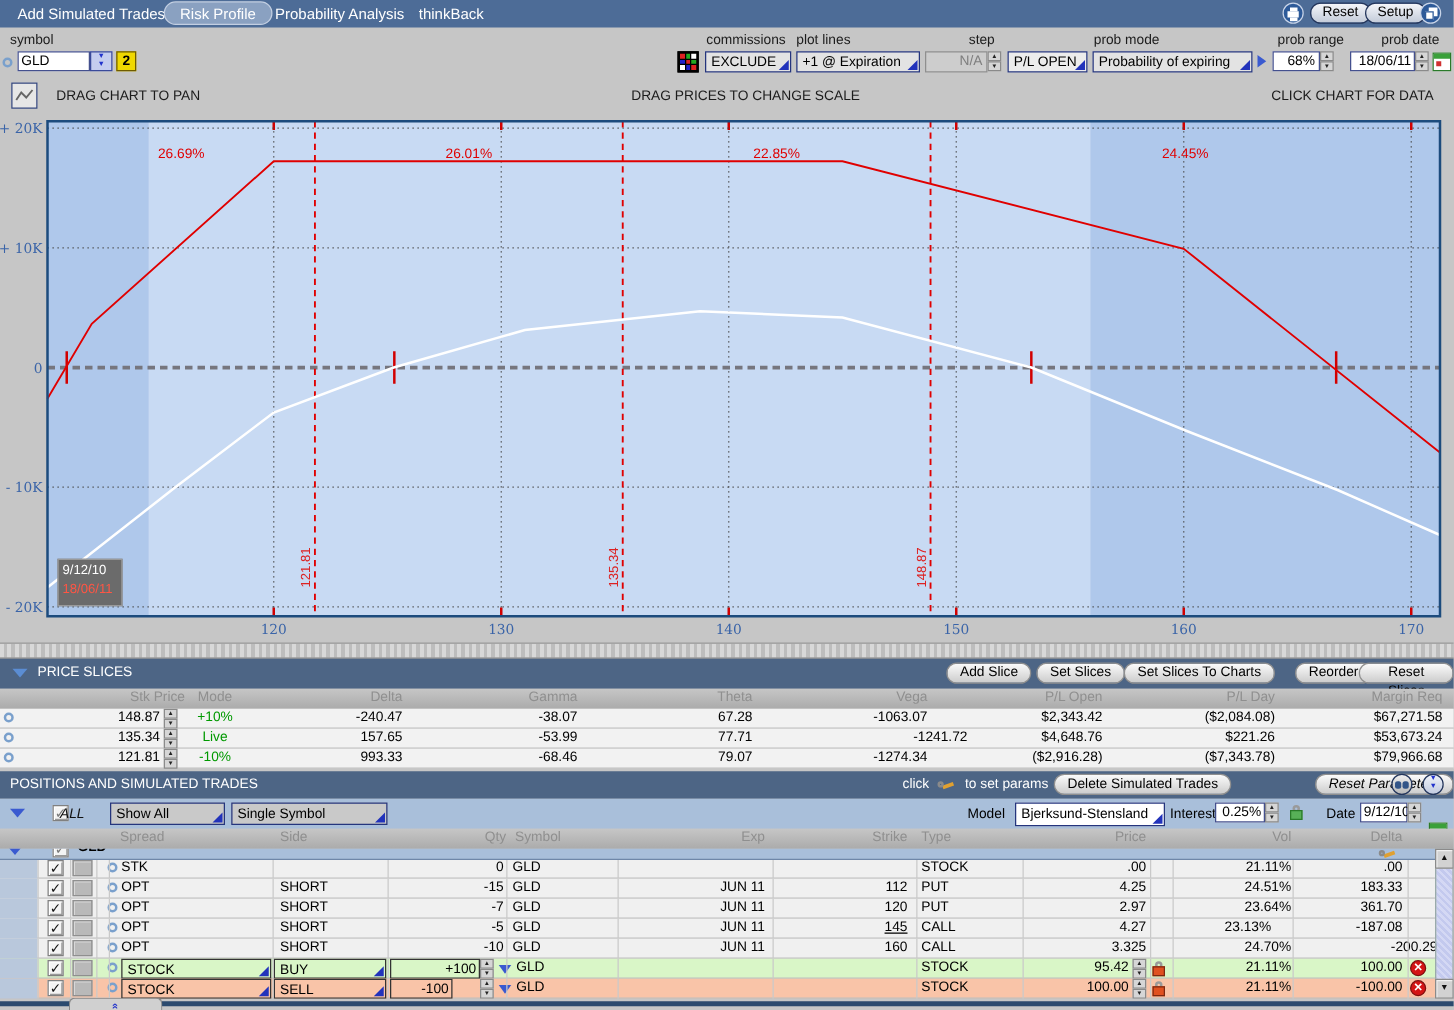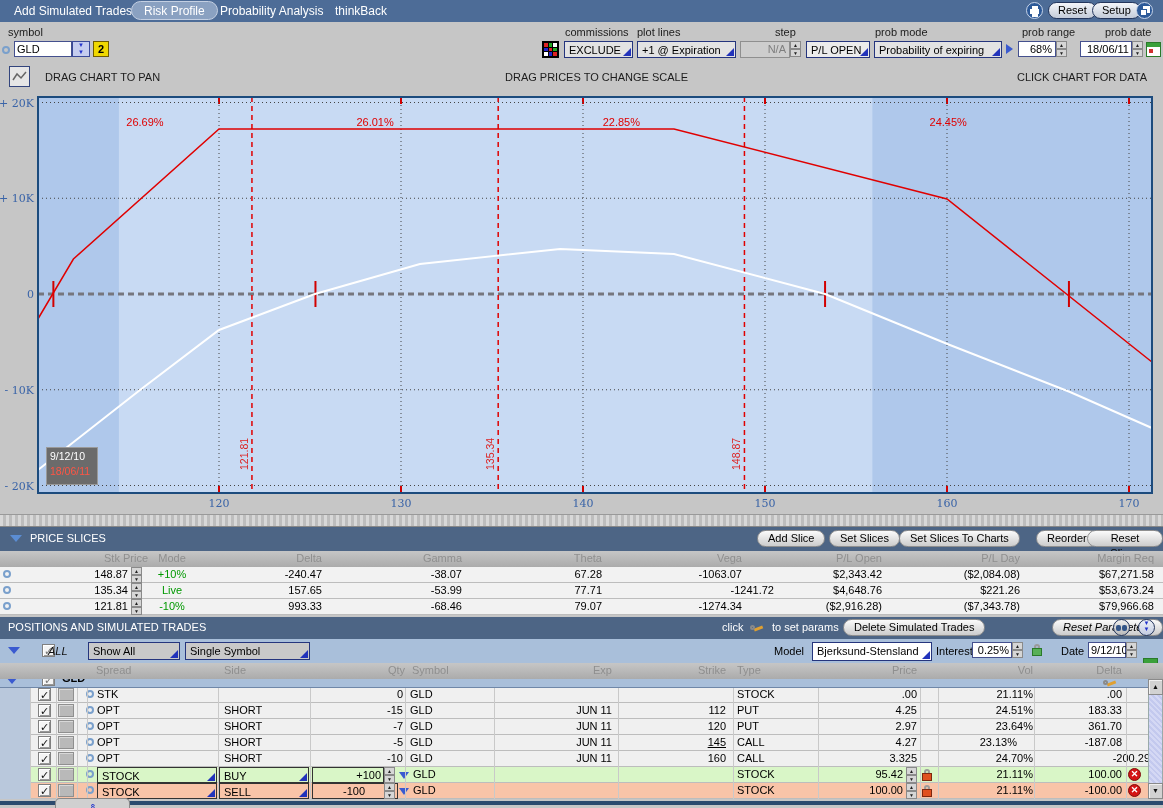--- a/index.html
+++ b/index.html
@@ -514,21 +514,21 @@
       <div class="vsep" style="left:1034px;"></div>
       <div class="vsep" style="left:1126px;"></div>
     </div>
     <div class="abs" style="left: 0px; top: 783px; width: 1148px; height: 16px; background: rgb(249, 196, 168); border-bottom: 1px solid rgb(189, 189, 189);">
       <div class="abs" style="left:0;top:0;width:30px;height:16px;background:#b9c8dc;"></div>
       <div class="abs chk" style="left:38px;top:1px;">✓</div>
       <div class="abs graybtn" style="left:58px;top:1px;"></div>
       <div class="abs circ" style="left:86px;top:3px;"></div>
       <div class="abs dd" style="left:97px;top:0;width:120px;height:16px;background:#f9c4a8;border-color:#333;">STOCK</div>
       <div class="abs dd" style="left:219px;top:0;width:90px;height:16px;background:#f9c4a8;border-color:#333;">SELL</div>
-      <div class="abs" style="left:312px;top:0;width:86px;height:16px;background:#f9c4a8;border:1px solid #333;text-align:center;line-height:14px;padding-right:2px;">-100</div>
+      <div class="abs" style="left:312px;top:0;width:50px;height:16px;background:#f9c4a8;border:1px solid #333;text-align:right;line-height:14px;padding-right:2px;">-100</div>
       <div class="abs spinbtns" style="left:384px;top:0;">
         <div>▲</div>
         <div>▼</div>
       </div>
       <div class="abs" style="left:399px;top:5px;width:0;height:0;border-left:5px solid transparent;border-right:5px solid transparent;border-top:7px solid #3a5ad0;"></div>
       <div class="cell" style="left:413px;">GLD</div>
       <div class="cell ra" style="left:500px;width:112px;"></div>
       <div class="cell ra" style="left:620px;width:106px;"></div>
       <div class="cell" style="left:737px;">STOCK</div>
       <div class="cell ra" style="left:820px;width:83px;">100.00</div>

